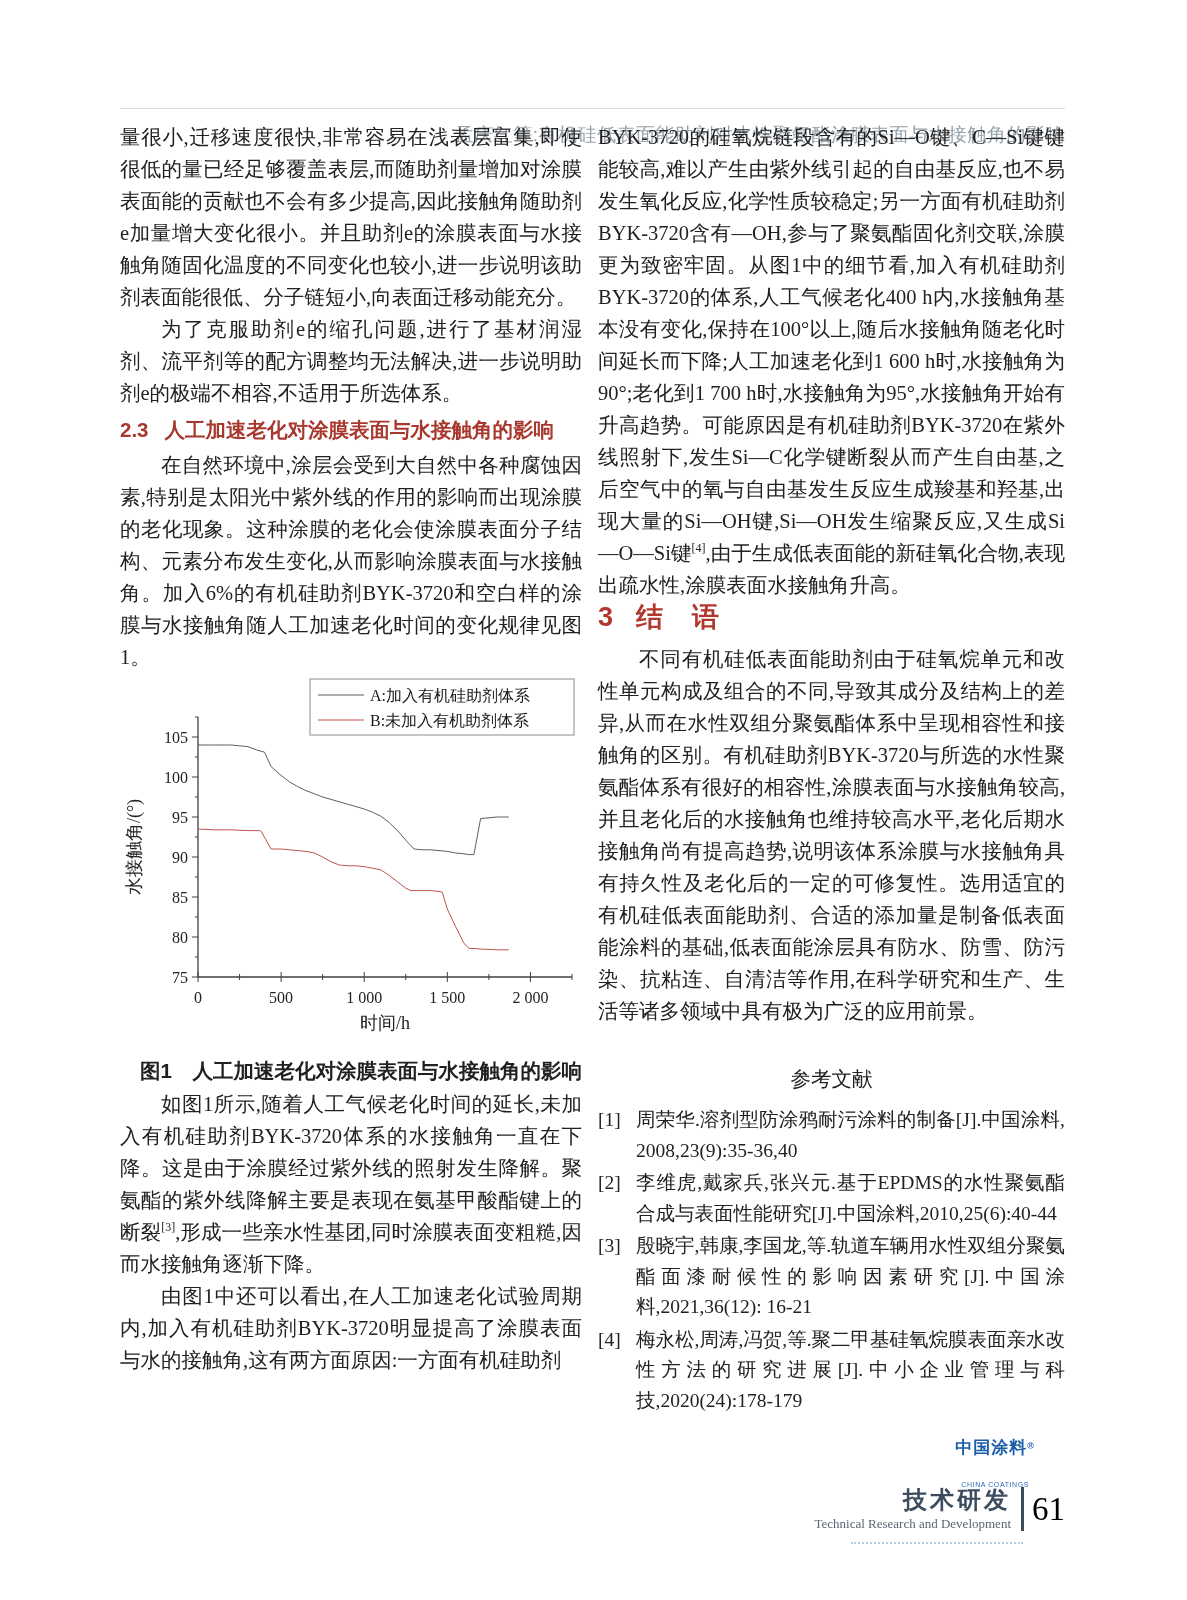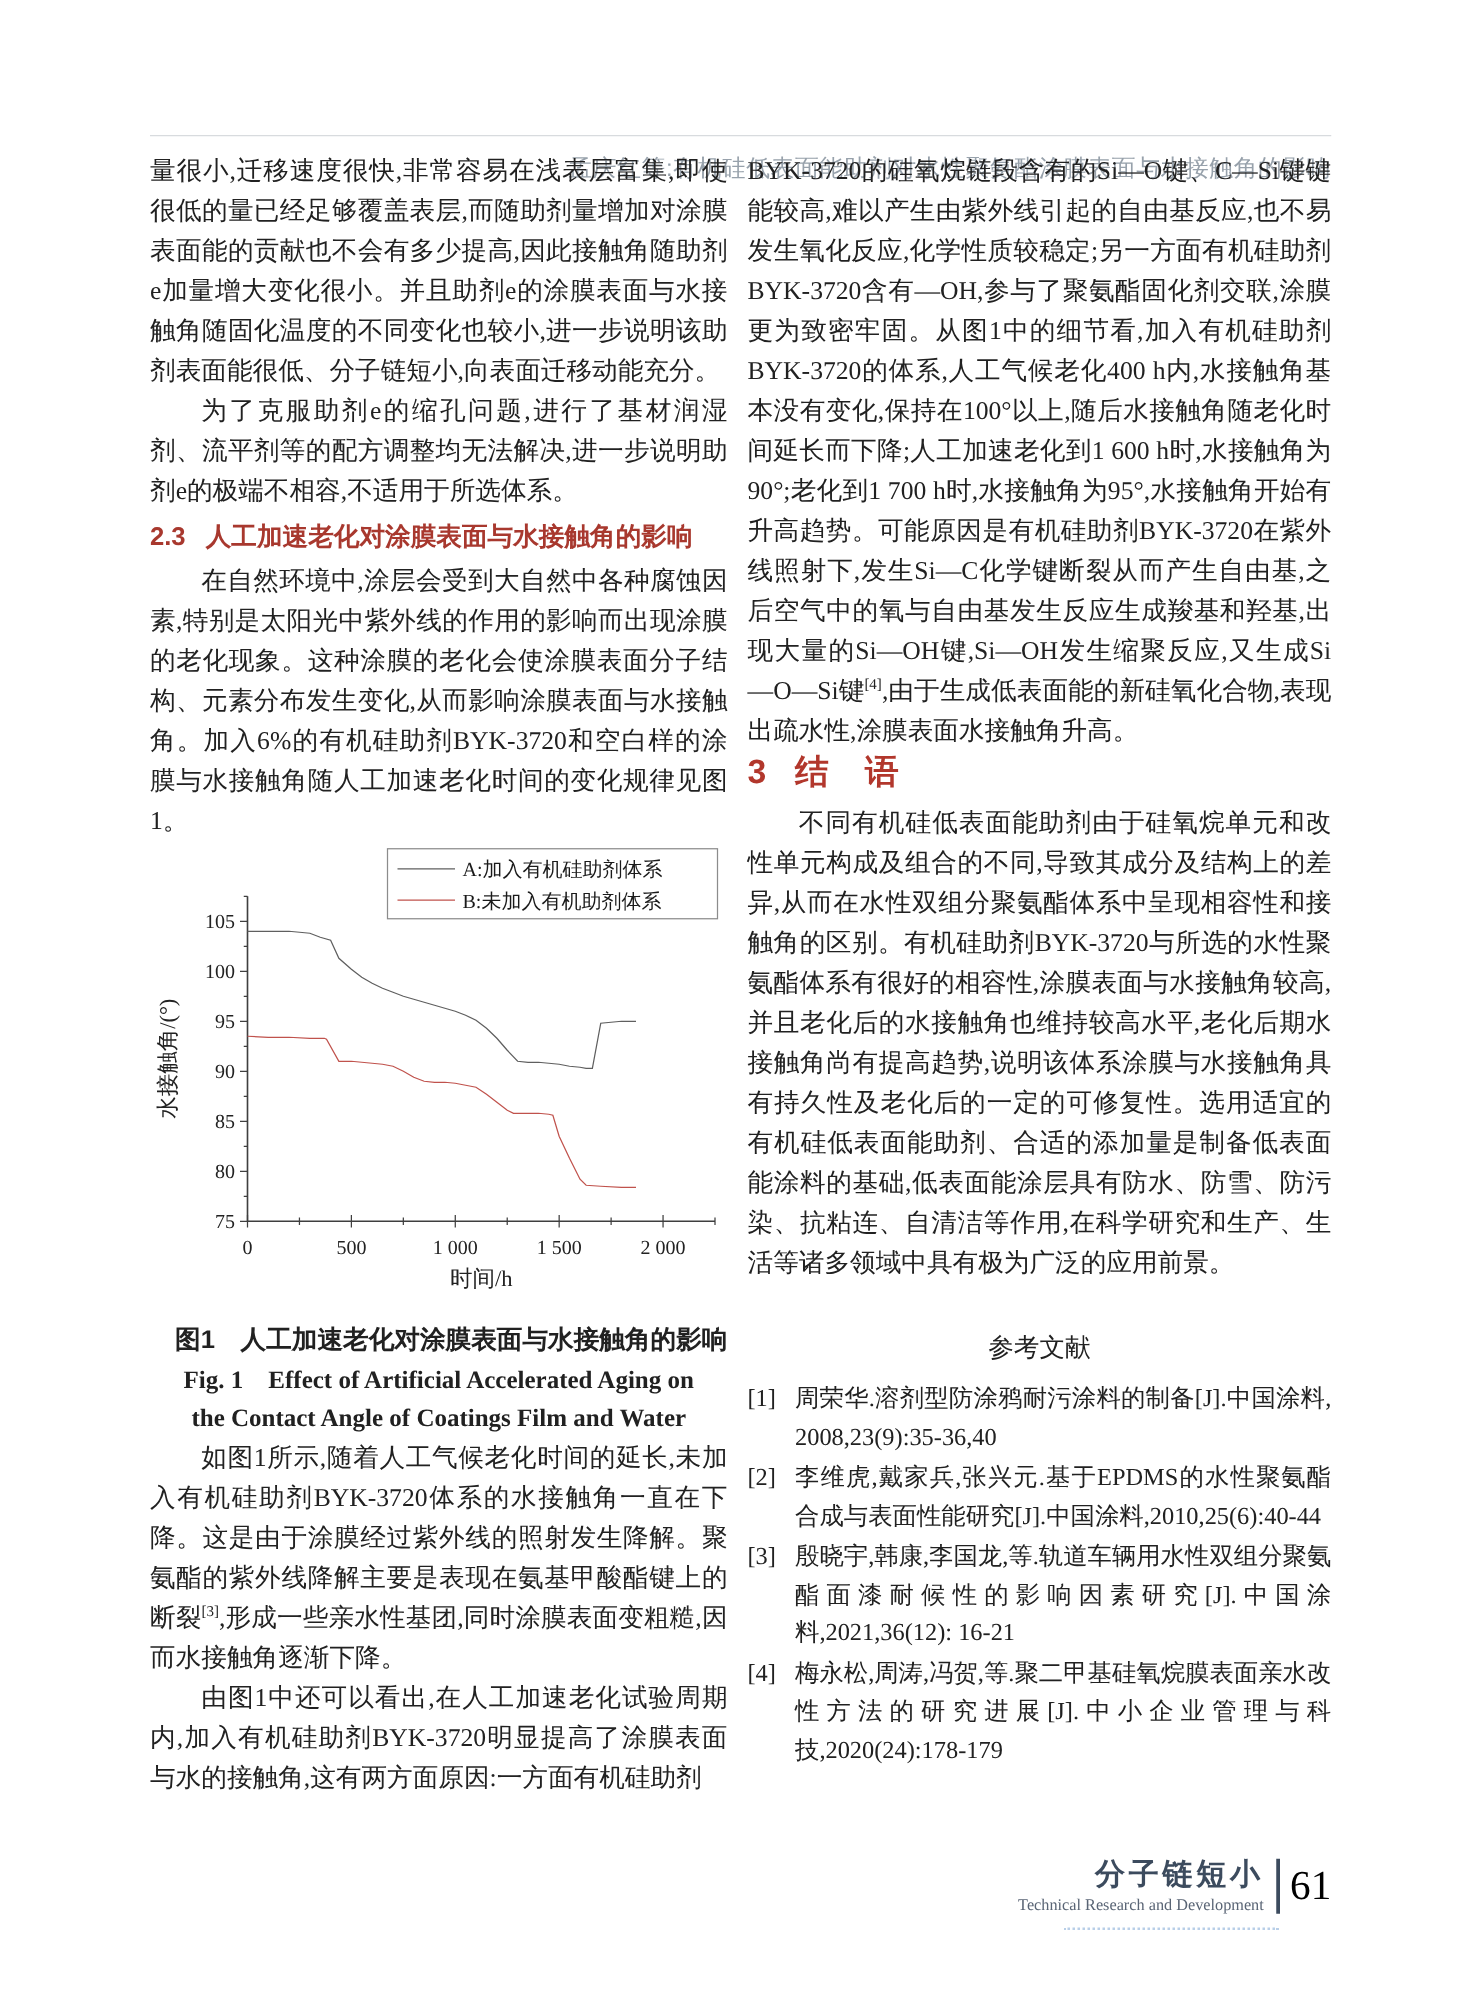--- a/index.html
+++ b/index.html
@@ -117,21 +117,20 @@
         <text x="263" y="352" text-anchor="middle" font-size="18" fill="#222">时间/h</text>
         <text x="18" y="170" text-anchor="middle" font-size="18" fill="#222" transform="rotate(-90 18 170)">水接触角/(°)</text>
         <rect x="188" y="2" width="264" height="56" fill="#ffffff" stroke="#8c8c8c"></rect>
         <line x1="196" y1="18" x2="242" y2="18" stroke="#5f5f5f"></line>
         <text x="248" y="24" font-size="16" fill="#1a1a1a">A:加入有机硅助剂体系</text>
         <line x1="196" y1="43" x2="242" y2="43" stroke="#c0524c"></line>
         <text x="248" y="49" font-size="16" fill="#1a1a1a">B:未加入有机助剂体系</text>
       </svg>
   </figure>
   <div class="caption-zh">图1　人工加速老化对涂膜表面与水接触角的影响</div>
-  <div class="caption-en">Fig. 1　Effect of Artificial Accelerated Aging on the Contact Angle of Coatings Film and Water</div>
 
   <p class="para after-figure"><span>如图1所示,随着人工气候老化时间的延长,未加入有机硅助剂BYK-3720体系的水接触角一直在下降。这是由于涂膜经过紫外线的照射发生降解。聚氨酯的紫外线降解主要是表现在氨基甲酸酯键上的断裂</span><sup class="ref-mark">[3]</sup><span>,形成一些亲水性基团,同时涂膜表面变粗糙,因而水接触角逐渐下降。</span></p>
   <p class="para">由图1中还可以看出,在人工加速老化试验周期内,加入有机硅助剂BYK-3720明显提高了涂膜表面与水的接触角,这有两方面原因:一方面有机硅助剂</p>
 </div>
 
 <div class="col col-right">
   <p class="para no-indent"><span>BYK-3720的硅氧烷链段含有的Si—O键、C—Si键键能较高,难以产生由紫外线引起的自由基反应,也不易发生氧化反应,化学性质较稳定;另一方面有机硅助剂BYK-3720含有—OH,参与了聚氨酯固化剂交联,涂膜更为致密牢固。从图1中的细节看,加入有机硅助剂BYK-3720的体系,人工气候老化400 h内,水接触角基本没有变化,保持在100°以上,随后水接触角随老化时间延长而下降;人工加速老化到1 600 h时,水接触角为90°;老化到1 700 h时,水接触角为95°,水接触角开始有升高趋势。可能原因是有机硅助剂BYK-3720在紫外线照射下,发生Si—C化学键断裂从而产生自由基,之后空气中的氧与自由基发生反应生成羧基和羟基,出现大量的Si—OH键,Si—OH发生缩聚反应,又生成Si—O—Si键</span><sup class="ref-mark">[4]</sup><span>,由于生成低表面能的新硅氧化合物,表现出疏水性,涂膜表面水接触角升高。</span></p>
 
   <h2 class="conclusion-head"><span class="sec-num">3</span><span>结　语</span></h2>
 
@@ -149,23 +148,29 @@
   </div>
   <div class="ref-item">
     <span class="ref-label">[3]</span>
     <span class="ref-text">殷晓宇,韩康,李国龙,等.轨道车辆用水性双组分聚氨酯面漆耐候性的影响因素研究[J].中国涂料,2021,36(12): 16-21</span>
   </div>
   <div class="ref-item">
     <span class="ref-label">[4]</span>
     <span class="ref-text">梅永松,周涛,冯贺,等.聚二甲基硅氧烷膜表面亲水改性方法的研究进展[J].中小企业管理与科技,2020(24):178-179</span>
   </div>
 
+  <div class="logo-block">
+    <span class="logo-inner">
+      <span class="logo-zh"><span>中国涂料</span><span class="logo-mark">®</span></span><br>
+      <span class="logo-en">CHINA COATINGS</span>
+    </span>
+  </div>
 </div>
 
 <div class="footer">
   <div class="footer-left">
-    <div class="footer-zh">分子链短小</div>
+    <div class="footer-zh">技术研发</div>
     <div class="footer-en">Technical Research and Development</div>
   </div>
   <div class="footer-divider"></div>
   <div class="footer-page">61</div>
 </div>
 <div class="footer-dots"></div>
 
 </body></html>

